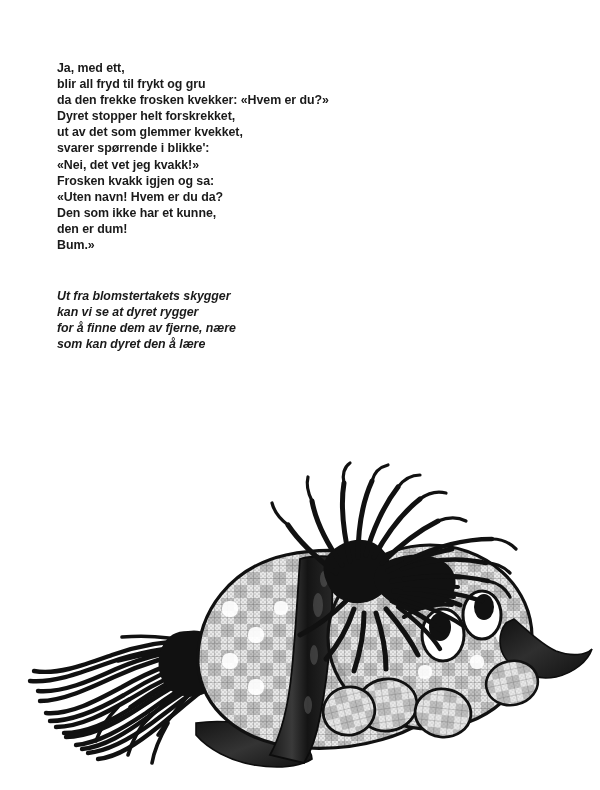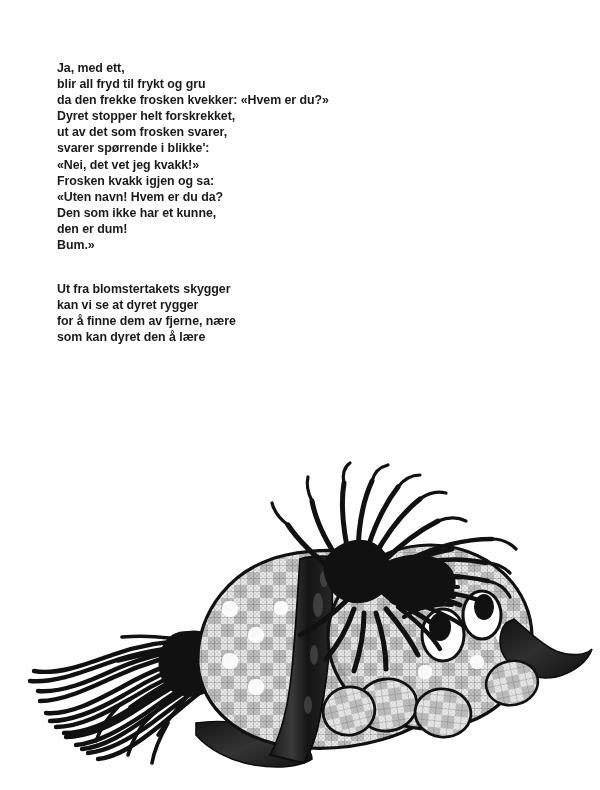--- a/index.html
+++ b/index.html
@@ -15,21 +15,21 @@
     overflow: hidden;
     font-family: "Liberation Sans", sans-serif;
   }
 
   
   .poem-block {
     position: absolute;
     left: 57px;
   }
   #stanza-1 { top: 46px; margin-top: 14px; }
-  #stanza-2 { top: 281px; }
+  #stanza-2 { top: 288px; font-style: italic; }
 
   .poem-line {
     font-family: "Liberation Sans", sans-serif;
     font-size: 12.4px;
     font-weight: bold;
     line-height: 16.1px;
     color: #1a1a1a;
     letter-spacing: -0.05px;
     white-space: pre;
   }
@@ -47,21 +47,21 @@
 </head>
 <body>
 
 <div class="page">
 
   <div class="poem-block" id="stanza-1">
     <div class="poem-line">Ja, med ett,</div>
     <div class="poem-line">blir all fryd til frykt og gru</div>
     <div class="poem-line">da den frekke frosken kvekker: «Hvem er du?»</div>
     <div class="poem-line">Dyret stopper helt forskrekket,</div>
-    <div class="poem-line">ut av det som frosken svarer,</div>
+    <div class="poem-line">ut av det som glemmer kvekket,</div>
     <div class="poem-line">svarer spørrende i blikke':</div>
     <div class="poem-line">«Nei, det vet jeg kvakk!»</div>
     <div class="poem-line">Frosken kvakk igjen og sa:</div>
     <div class="poem-line">«Uten navn! Hvem er du da?</div>
     <div class="poem-line">Den som ikke har et kunne,</div>
     <div class="poem-line">den er dum!</div>
     <div class="poem-line">Bum.»</div>
   </div>
 
   <div class="poem-block" id="stanza-2">

